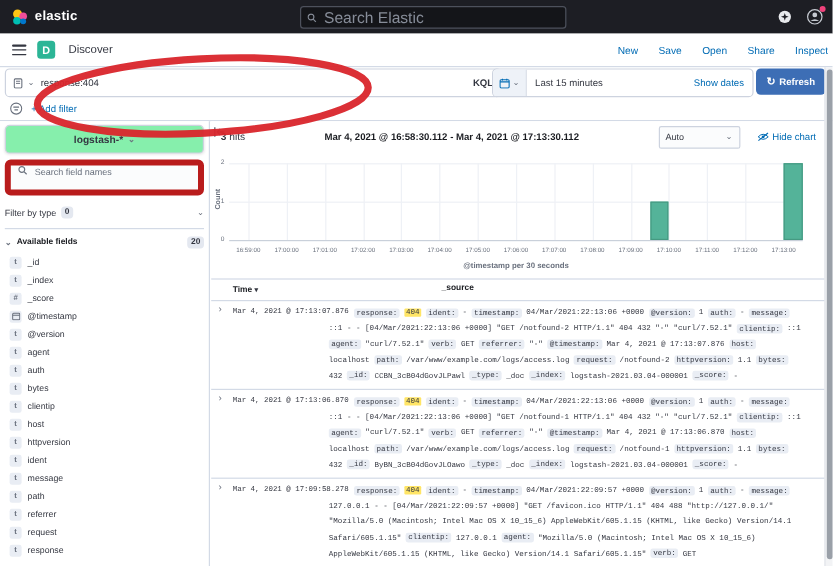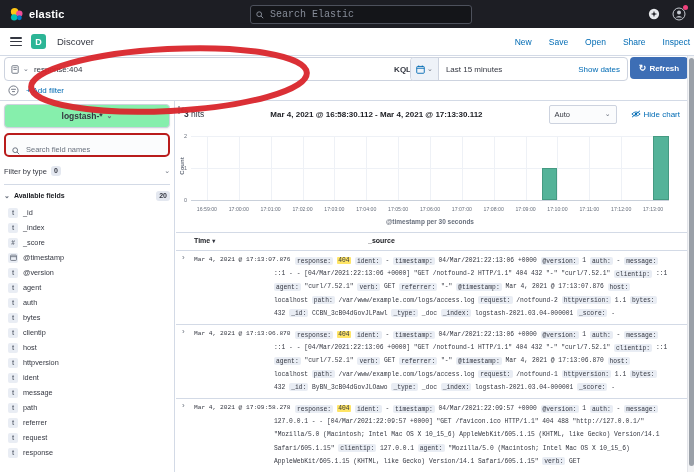--- a/index.html
+++ b/index.html
@@ -4,22 +4,22 @@
 <style>
   html,body{margin:0;padding:0;background:#fff;}
   .screen{position:relative;width:694px;height:472px;overflow:hidden;background:#fff;
     font-family:"Liberation Sans",sans-serif;color:#343741;}
   
   .topbar{position:absolute;left:0;top:0;width:694px;height:28px;background:#1d1e24;display:flex;align-items:center;}
   .logo-wrap{display:flex;align-items:center;gap:5px;padding-left:9px;}
   .logo-text{color:#fff;font-size:11px;font-weight:600;letter-spacing:.2px;}
   .top-search{position:absolute;left:250px;top:5px;width:210px;height:17px;background:#141519;
     border:1px solid #4d515c;border-radius:3px;display:flex;align-items:center;padding:0 5px;gap:4px;}
-  .top-search input{flex:1;background:transparent;border:none;outline:none;color:#c6cad1;font-size:10px;
-    font-family:Liberation Mono, monospace;}
+  .top-search input{flex:1;background:transparent;border:none;outline:none;color:#c6cad1;font-size:13px;
+    font-family:Liberation Sans, sans-serif;}
   .top-search input::placeholder{color:#878d99;}
   .top-right{position:absolute;right:8px;top:0;height:28px;display:flex;align-items:center;gap:12px;}
   .avatar{position:relative;width:14px;height:14px;}
   .avatar .dot{position:absolute;right:-2px;top:-2px;width:5px;height:5px;border-radius:50%;background:#f0427c;}
   
   .appbar{position:absolute;left:0;top:28px;width:694px;height:27px;background:#fff;border-bottom:1px solid #d3dae6;
     display:flex;align-items:center;}
   .hamburger{width:12px;height:9px;margin-left:10px;display:flex;flex-direction:column;justify-content:space-between;cursor:pointer;}
   .hamburger span{display:block;height:1.5px;background:#343741;border-radius:1px;}
   .app-badge{width:15px;height:15px;margin-left:9px;border-radius:3px;background:#2cb596;color:#fff;
@@ -44,22 +44,22 @@
     color:#fff;font-size:8px;font-weight:600;display:flex;align-items:center;justify-content:center;gap:3px;cursor:pointer;}
   
   .filterbar{position:absolute;left:0;top:81px;width:694px;height:20px;border-bottom:1px solid #d3dae6;
     display:flex;align-items:center;gap:7px;padding-left:8px;box-sizing:border-box;}
   .add-filter{font-size:8px;color:#006BB4;cursor:pointer;}
   
   .sidebar{position:absolute;left:0;top:101px;width:175px;bottom:0;border-right:1px solid #d3dae6;background:#fff;
     box-sizing:border-box;padding:3px 4px;}
   .pattern-btn{height:22px;border:1px solid #cdd3df;border-radius:4px;background:#86efac;box-shadow:0 1px 2px rgba(0,0,0,.08);
     display:flex;align-items:center;justify-content:center;gap:4px;font-size:8.5px;font-weight:700;cursor:pointer;}
-  .fld-search{margin-top:5px;height:20px;border:2px solid #b91c1c;border-radius:5px;background:#fbfcfd;
-    display:flex;align-items:flex-end;gap:4px;padding:0 6px;}
+  .fld-search{margin-top:5px;height:20px;border:5px solid #b91c1c;border-radius:5px;background:#fbfcfd;
+    display:flex;align-items:flex-start;gap:4px;padding:0 6px;}
   .fld-search input{flex:1;border:none;outline:none;background:transparent;font-size:7.5px;color:#343741;
     font-family:"Liberation Sans",sans-serif;}
   .fld-search input::placeholder{color:#69707d;}
   .type-filter{margin-top:6px;height:16px;display:flex;align-items:center;gap:4px;font-size:7.5px;color:#343741;cursor:pointer;}
   .badge{background:#e4e8f0;border-radius:3px;padding:0 3px;font-size:7px;font-weight:700;color:#343741;line-height:10px;}
   .type-filter .chev{margin-left:auto;}
   .side-divider{border-top:1px solid #d3dae6;margin:5px 0 4px 0;}
   .avail-hdr{display:flex;align-items:center;gap:4px;height:13px;font-size:7px;font-weight:700;color:#1a1c21;cursor:pointer;}
   .avail-hdr .badge{margin-left:auto;}
   .fields{margin-top:3px;}

